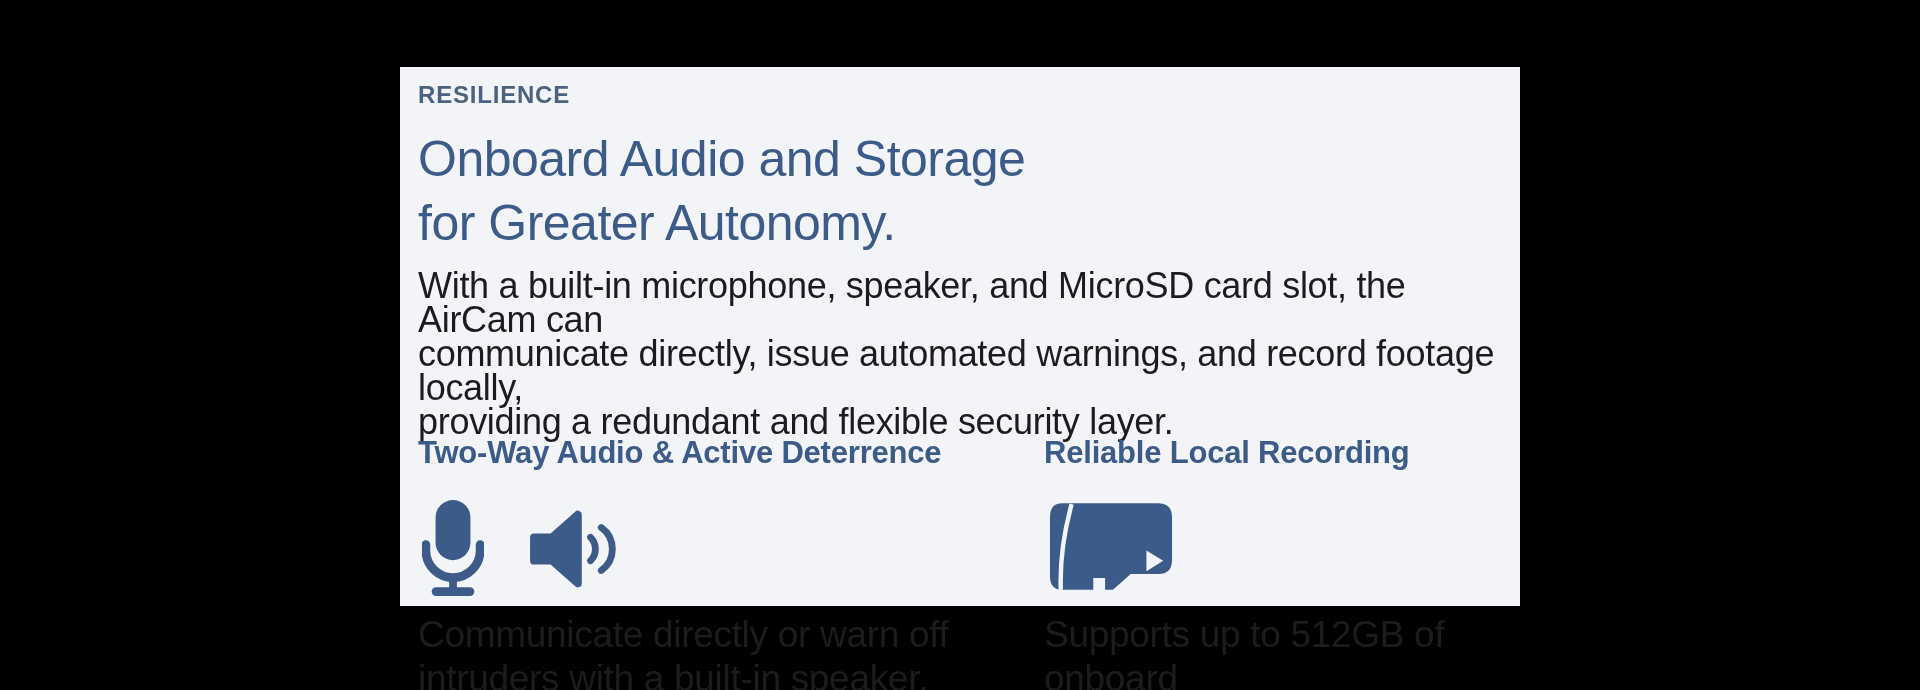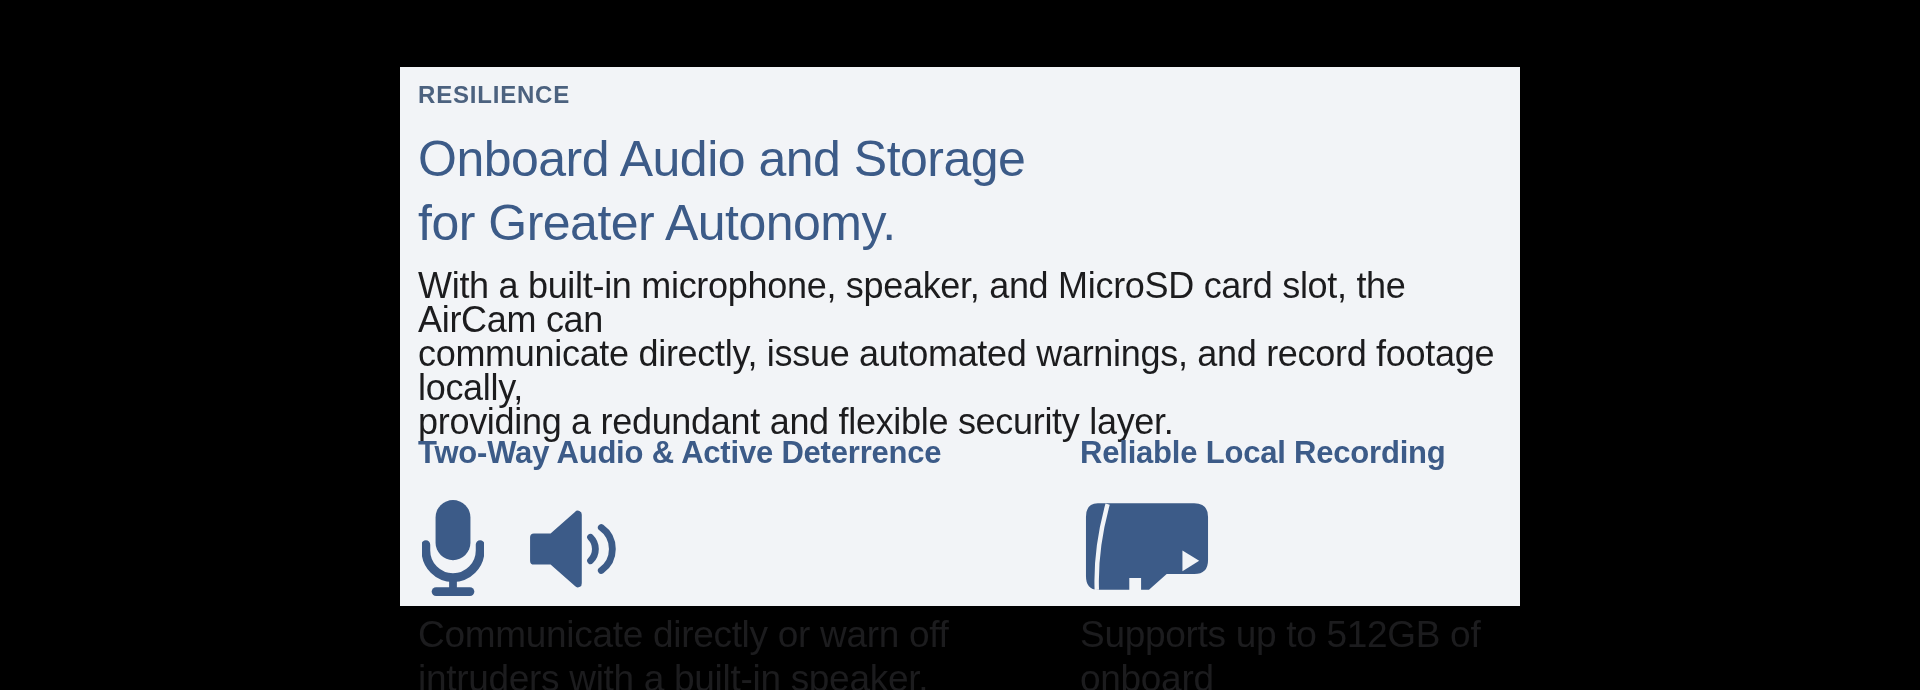--- a/index.html
+++ b/index.html
@@ -52,21 +52,21 @@
     line-height:34px;
     letter-spacing:-0.3px;
     color:var(--body-text);
     white-space:pre-line;
   }
   .feature{
     position:absolute;
     top:368px;
   }
   .feature-left{left:18px;width:640px;}
-  .feature-right{left:680px;width:440px;}
+  .feature-right{left:644px;width:440px;}
   .feature h2{
     margin:0;
     font-size:31px;
     font-weight:700;
     letter-spacing:-0.2px;
     color:var(--accent);
   }
   .icons{
     position:absolute;
     left:4px;top:62px;

